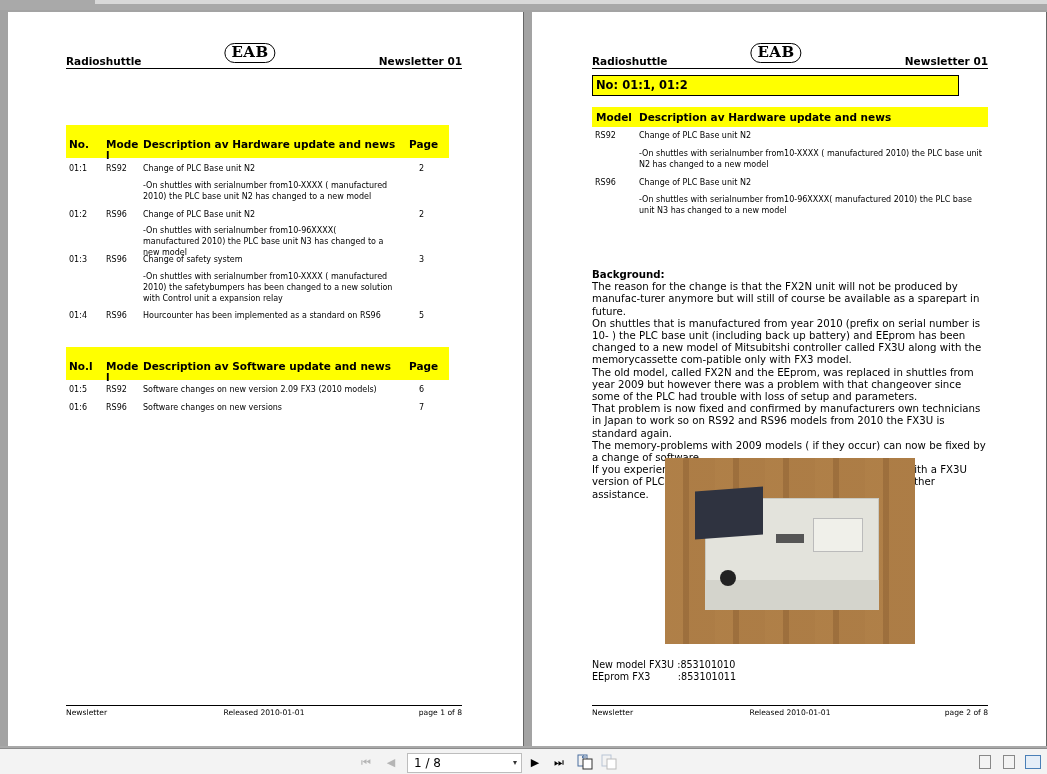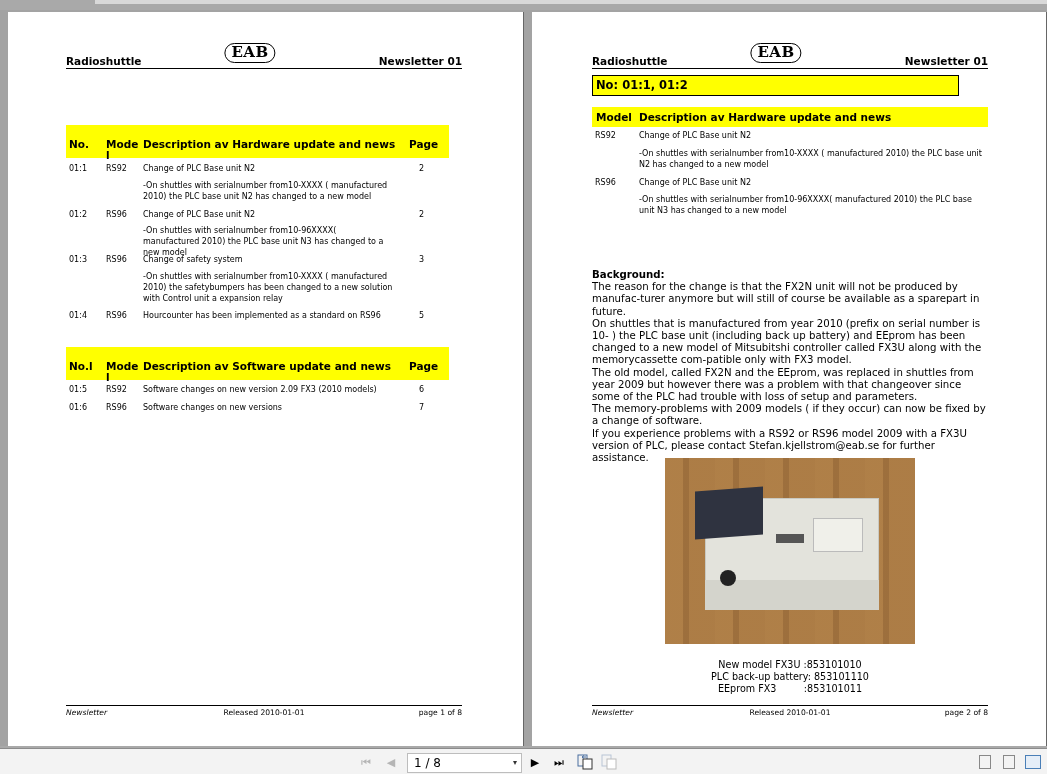--- a/index.html
+++ b/index.html
@@ -58,27 +58,27 @@
 
   .photo { position: absolute; left: 133px; top: 446px; width: 250px; height: 186px; background: #a87a44; overflow: hidden; }
   .photo .grain { position: absolute; inset: 0; background: repeating-linear-gradient(90deg, #b08048 0 18px, #9c6e3c 18px 24px, #ad7d46 24px 50px); opacity: .9; }
   .photo .plc { position: absolute; left: 40px; top: 40px; width: 174px; height: 110px; background: #e3e3dc; border: 1px solid #c9c9c2; }
   .photo .plc-lower { position: absolute; left: 40px; top: 122px; width: 174px; height: 30px; background: #d4d4cc; }
   .photo .cassette { position: absolute; left: 30px; top: 31px; width: 68px; height: 48px; background: #2f3340; transform: skewY(-4deg); }
   .photo .lid { position: absolute; left: 148px; top: 60px; width: 50px; height: 34px; background: #f0f0ea; border: 1px solid #bbb; }
   .photo .knob { position: absolute; left: 55px; top: 112px; width: 16px; height: 16px; border-radius: 50%; background: #222; }
   .photo .conn { position: absolute; left: 111px; top: 76px; width: 28px; height: 9px; background: #555; }
 
-  .caption { position: absolute; left: 60px; width: 396px; top: 647px; font-size: 9.6px; line-height: 12px; text-align: center; }
+  .caption { position: absolute; left: 60px; width: 396px; top: 647px; font-size: 9.6px; line-height: 12px; text-align: left; }
   .caption div { white-space: pre; }
 
   .ftr { position: absolute; left: 58px; width: 396px; top: 693px; border-top: 1px solid #000; font-size: 7.6px; height: 14px; }
   .p2 .ftr { left: 60px; }
   .ftr span { position: absolute; top: 2px; }
-  .ftr .l { left: 0; font-style: italic; }
+  .ftr .l { left: 0; }
   .ftr .c { left: 50%; transform: translateX(-50%); }
   .ftr .r { right: 0; }
 
   .toolbar { position: absolute; left: 0; top: 748px; width: 1047px; height: 26px; background: #f3f3f3; border-top: 1px solid #8c8c8c; }
   .tb-btn { position: absolute; top: 5px; height: 16px; width: 16px; display: flex; align-items: center; justify-content: center; font-size: 11px; }
   .tb-btn.disabled { color: #b5b5b5; }
   .page-input { position: absolute; left: 407px; top: 4px; width: 115px; height: 20px; background: #fff; border: 1px solid #bdbdbd; font-size: 12px; line-height: 18px; padding-left: 6px; }
   .page-input .dd { position: absolute; right: 4px; top: 0; font-size: 8px; color: #333; }
   .view-ic { position: absolute; top: 6px; width: 12px; height: 14px; border: 1px solid #888; }
   .view-ic.active { border-color: #4a7fb7; background: #e5eef8; }
@@ -198,37 +198,37 @@
     </div>
     <div class="p2row" style="top:182px">
       <span class="d">-On shuttles with serialnumber from10-96XXXX( manufactured 2010) the PLC base unit N3 has changed to a new model</span>
     </div>
 
     <div class="body-text">
       <span class="h">Background:</span>
       <p>The reason for the change is that the FX2N unit will not be produced by manufac-turer anymore but will still of course be available as a sparepart in future.</p>
       <p>On shuttles that is manufactured from year 2010 (prefix on serial number is 10- ) the PLC base unit (including back up battery) and EEprom has been changed to a new model of Mitsubitshi controller called FX3U along with the memorycassette com-patible only with FX3 model.</p>
       <p> The old model, called FX2N and the EEprom, was replaced in shuttles from year 2009 but however there was a problem with that changeover since some of the PLC had trouble with loss of setup and parameters.</p>
+      <p>That problem is now fixed and confirmed by manufacturers own technicians in Japan to work so on RS92 and RS96 models from 2010 the FX3U is standard again.</p>
       <p>The memory-problems with 2009 models ( if they occur) can now be fixed by a change of software.</p>
       <p>If you experience problems with a RS92 or RS96 model 2009 with a FX3U version of PLC, please contact Stefan.kjellstrom@eab.se for further assistance.</p>
     </div>
 
     <div class="photo" title="Mitsubishi FX3U PLC unit with memory cassette on wooden floor">
       <div class="grain"></div>
       <div class="plc"></div>
       <div class="plc-lower"></div>
       <div class="lid"></div>
       <div class="conn"></div>
       <div class="knob"></div>
       <div class="cassette"></div>
     </div>
 
     <div class="caption">
       <div>New model FX3U :853101010</div>
-      <div>PLC back-up battery: 853101110</div>
       <div>EEprom FX3         :853101011</div>
     </div>
 
     <div class="ftr">
       <span class="l">Newsletter</span>
       <span class="c">Released 2010-01-01</span>
       <span class="r">page 2 of 8</span>
     </div>
   </div>
 </div>

